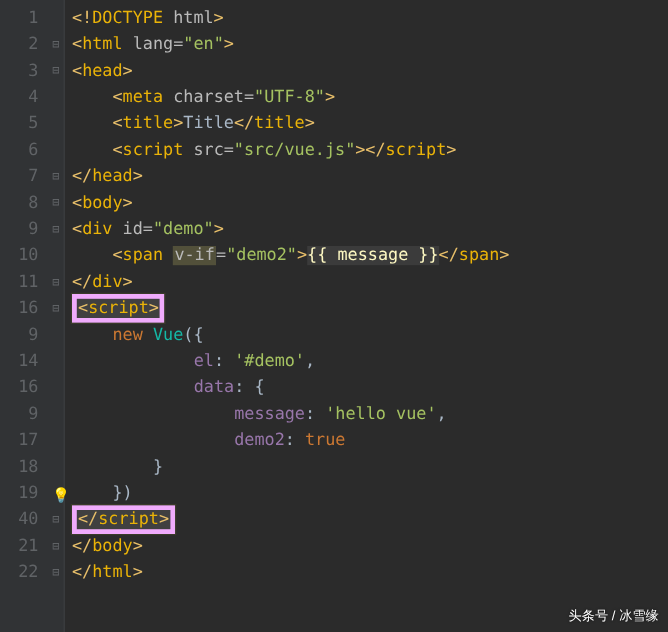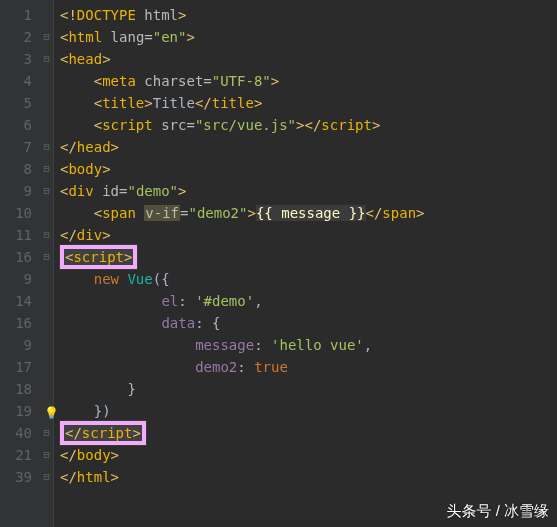--- a/index.html
+++ b/index.html
@@ -66,21 +66,21 @@
     left: -16px;
     top: 2px;
     font-size: 12px;
   }
   .watermark {
     position: absolute;
     bottom: 6px;
     right: 8px;
     color: #ffffff;
     font-family: Arial, sans-serif;
-    font-size: 15px;
+    font-size: 11px;
     text-shadow: 0 0 2px rgba(0,0,0,0.8);
   }
 </style>
 </head>
 <body>
 
 <div class="editor">
   <div class="gutter" id="gutter">
       <div class="gutter-line">1</div>
       <div class="gutter-line">2</div>
@@ -96,21 +96,21 @@
       <div class="gutter-line">16</div>
       <div class="gutter-line">9</div>
       <div class="gutter-line">14</div>
       <div class="gutter-line">16</div>
       <div class="gutter-line">9</div>
       <div class="gutter-line">17</div>
       <div class="gutter-line">18</div>
       <div class="gutter-line">19</div>
       <div class="gutter-line">40</div>
       <div class="gutter-line">21</div>
-      <div class="gutter-line">39</div>
+      <div class="gutter-line">22</div>
     </div>
   <div class="fold-col" id="foldcol">
       <div class="fold-line"></div>
       <div class="fold-line fold-open"></div>
       <div class="fold-line fold-open"></div>
       <div class="fold-line"></div>
       <div class="fold-line"></div>
       <div class="fold-line"></div>
       <div class="fold-line fold-close"></div>
       <div class="fold-line fold-open"></div>

